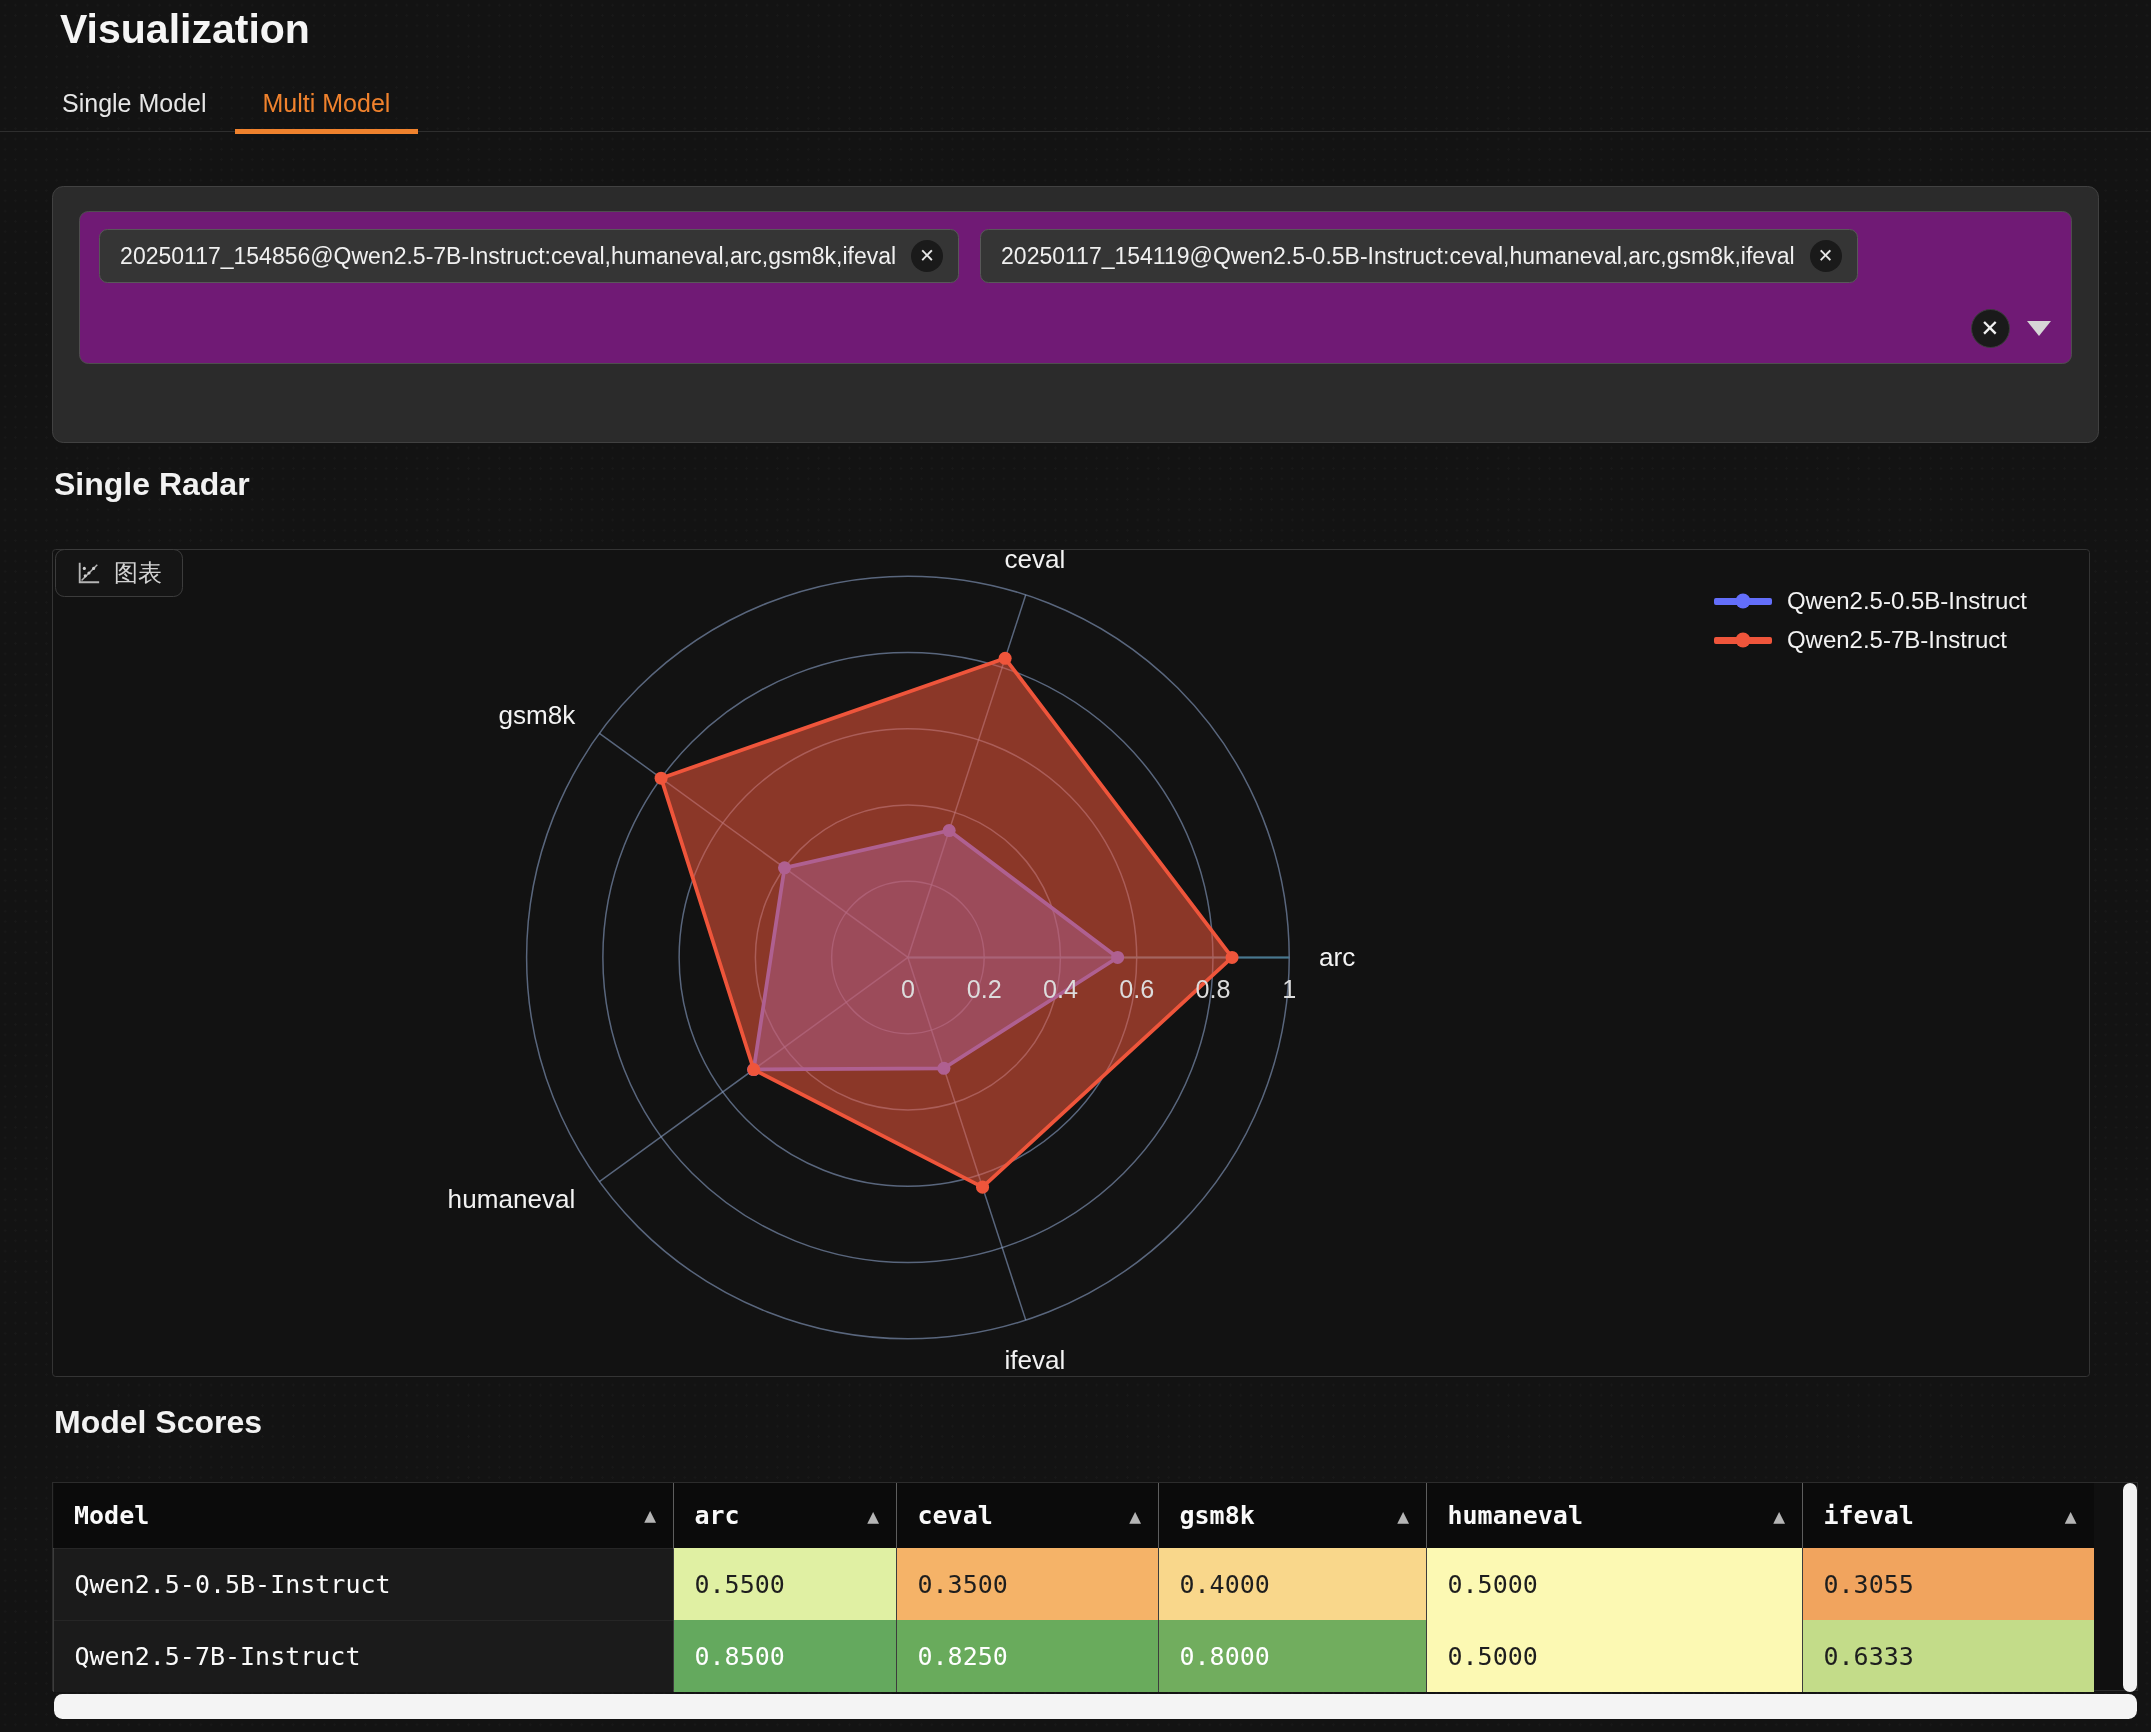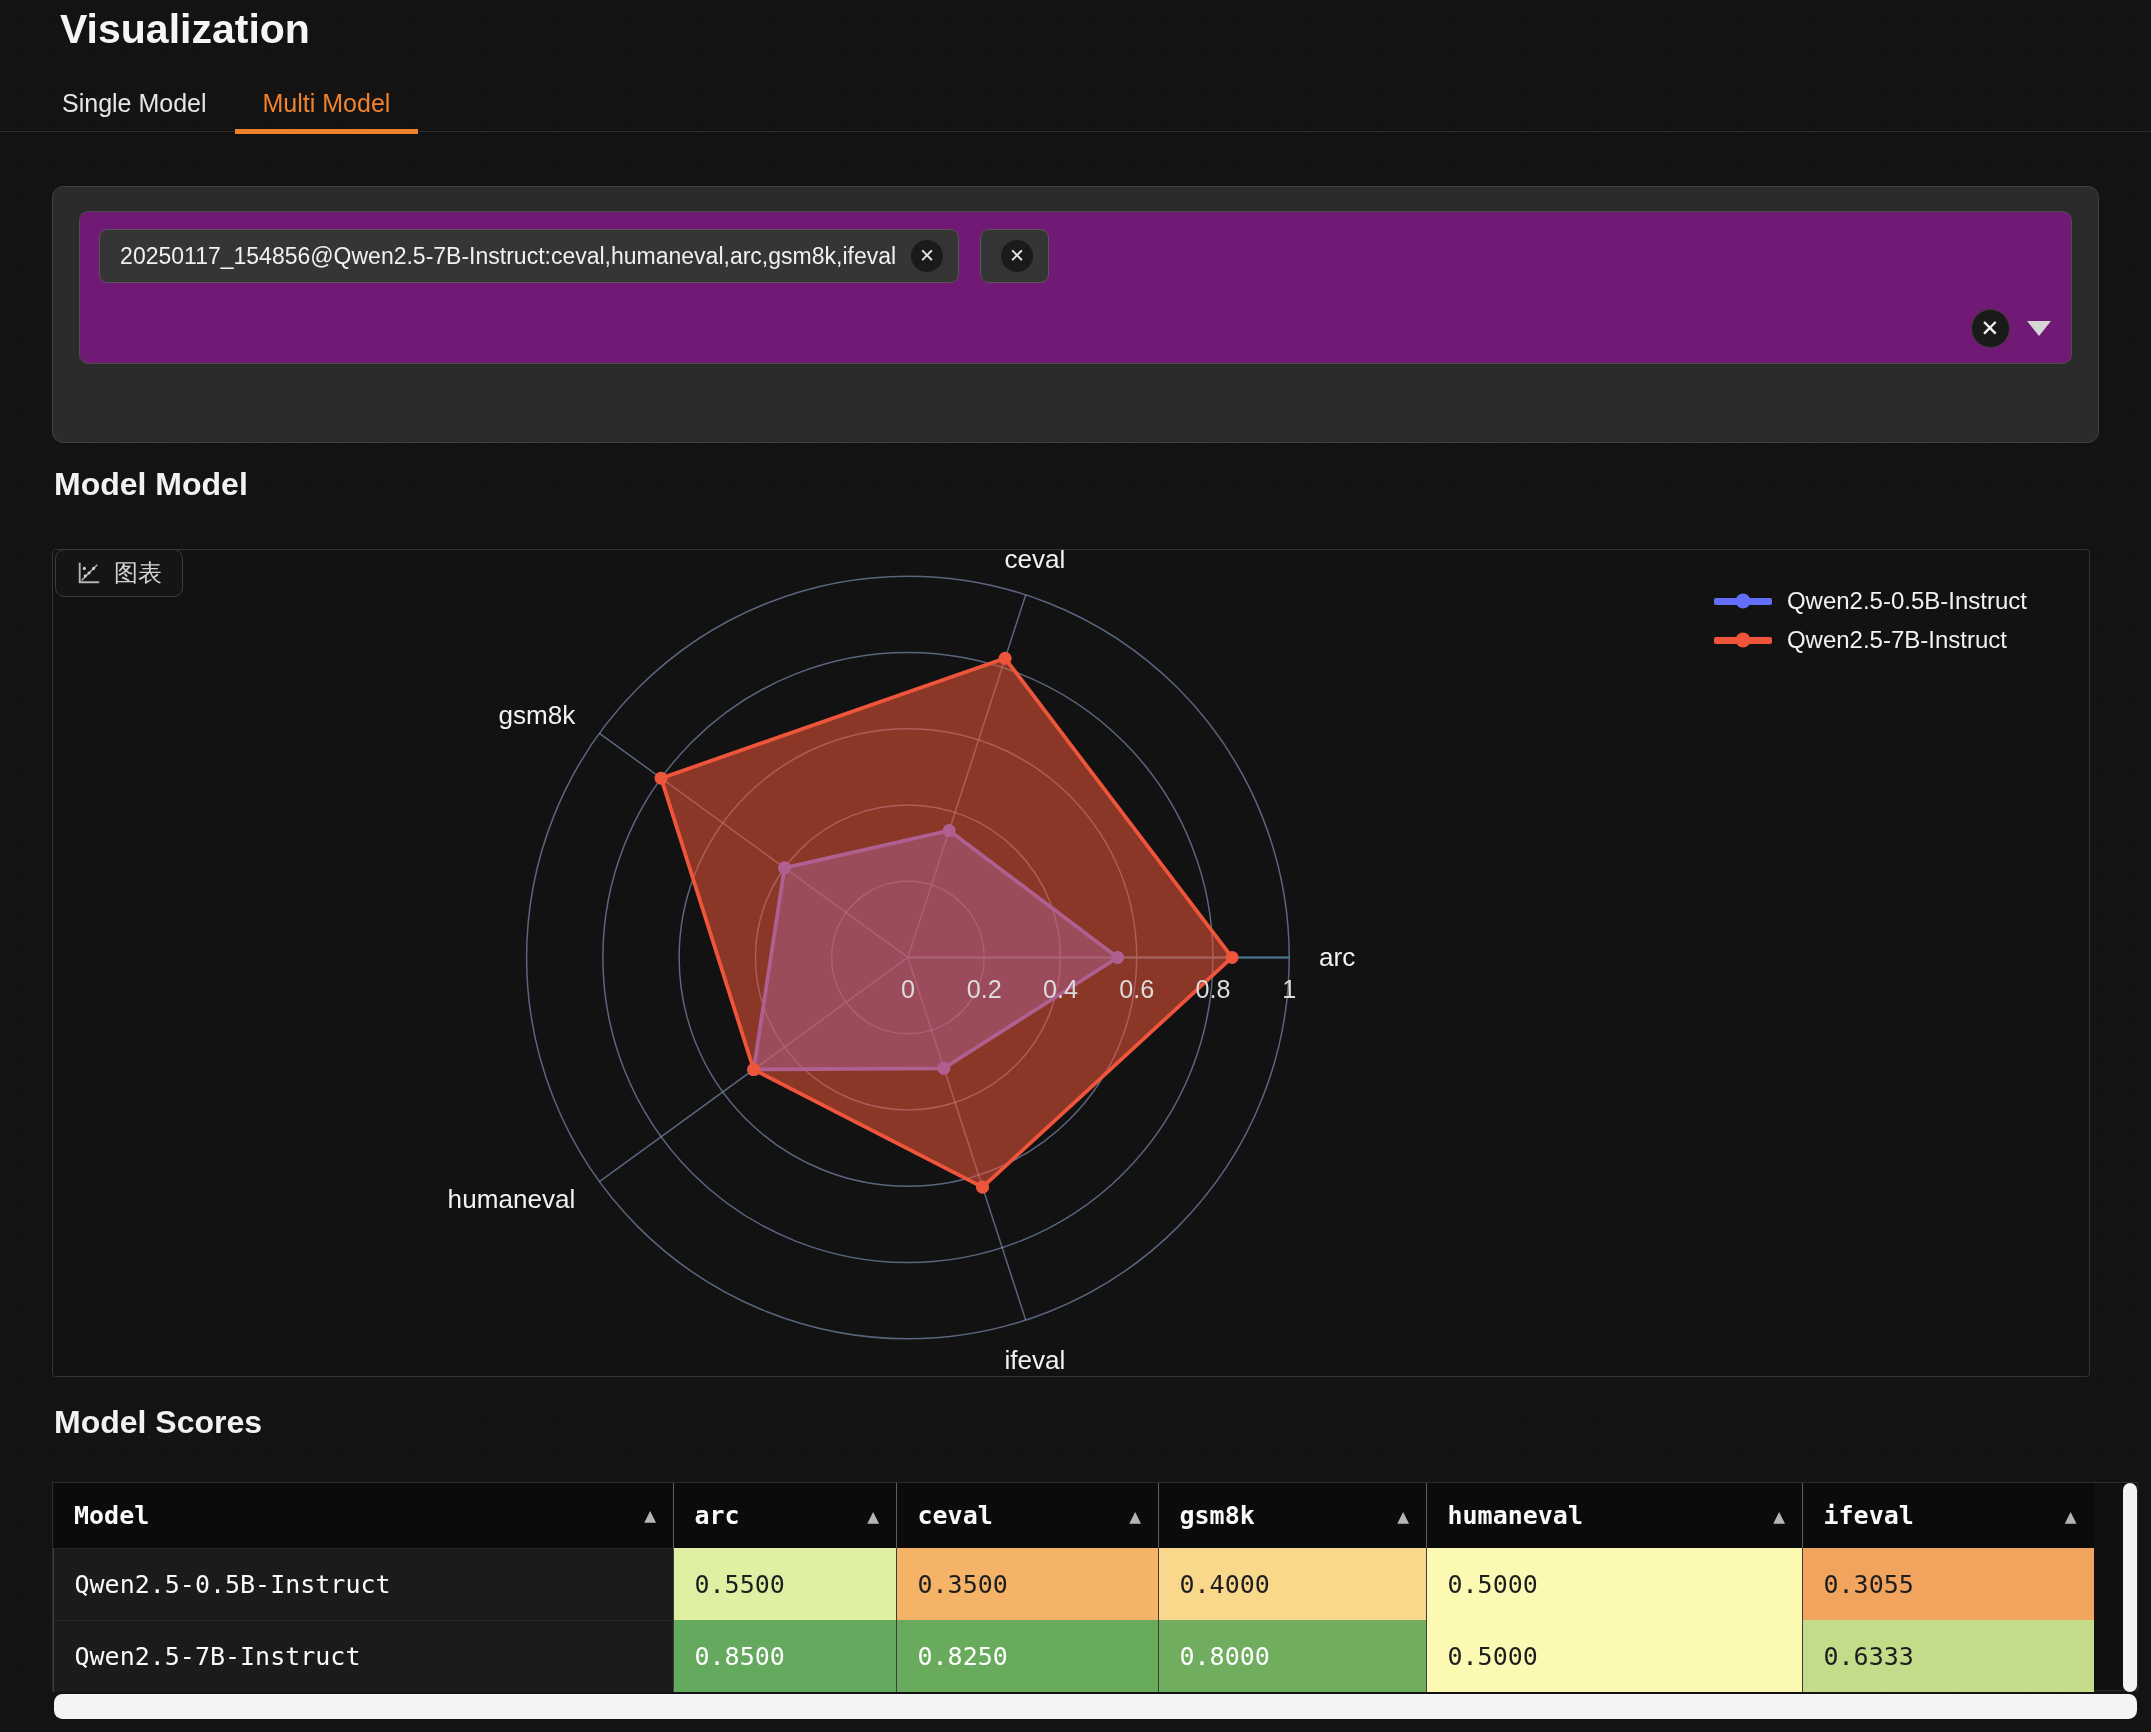--- a/index.html
+++ b/index.html
@@ -87,31 +87,32 @@
   </div>
 
   <div class="panel" id="select-panel">
     <div class="multiselect">
       <div class="chips">
           <div class="chip">
             <span class="chip-text">20250117_154856@Qwen2.5-7B-Instruct:ceval,humaneval,arc,gsm8k,ifeval</span>
             <span class="chip-x">✕</span>
           </div>
           <div class="chip">
+            <span class="chip-text">20250117_154119@Qwen2.5-0.5B-Instruct:ceval,humaneval,arc,gsm8k,ifeval</span>
             <span class="chip-x">✕</span>
           </div>
         </div>
       <div class="ms-controls">
         <div class="clear-x">✕</div>
         <div class="caret"></div>
       </div>
     </div>
   </div>
 
-  <div class="section-heading" id="radar-heading">Model Model</div>
+  <div class="section-heading" id="radar-heading">Single Radar</div>
 
   <div class="panel" id="radar-panel">
     <div class="plot-tab">
       <svg width="25" height="25" viewBox="0 0 27 27">
         <path d="M4 2 V23 H25" stroke="#b5b5b5" stroke-width="2" fill="none"></path>
         <path d="M6 21 L23 4" stroke="#b5b5b5" stroke-width="1.6" fill="none"></path>
         <circle cx="9" cy="8" r="1.7" fill="#cfcfcf"></circle>
           <circle cx="14" cy="13" r="1.7" fill="#cfcfcf"></circle>
         <circle cx="19" cy="8" r="1.7" fill="#cfcfcf"></circle>
           <circle cx="10" cy="16" r="1.7" fill="#cfcfcf"></circle>

